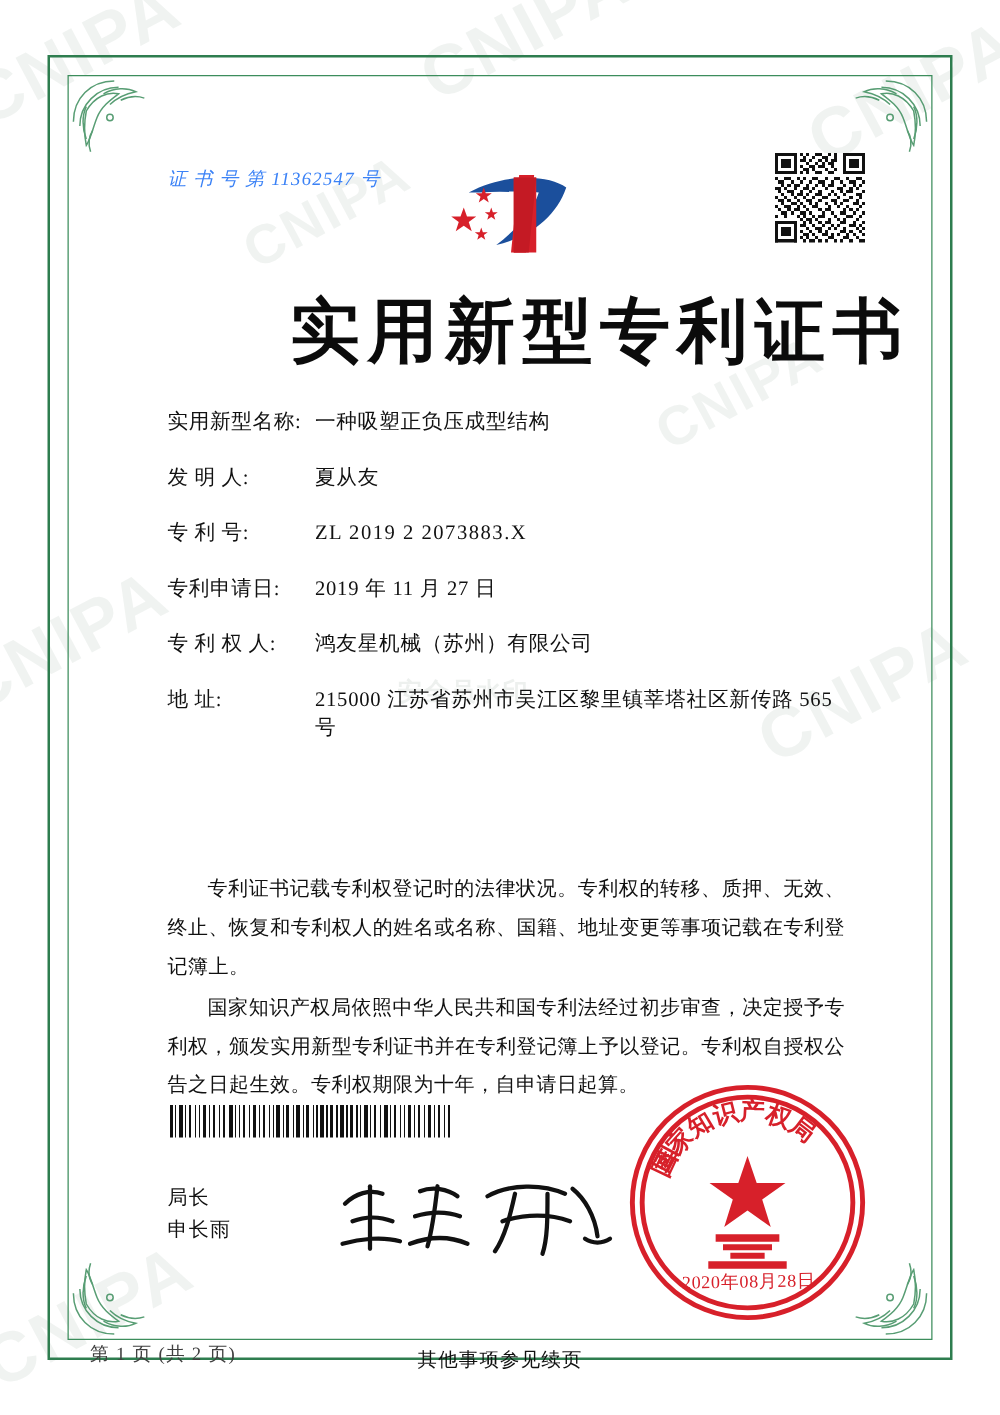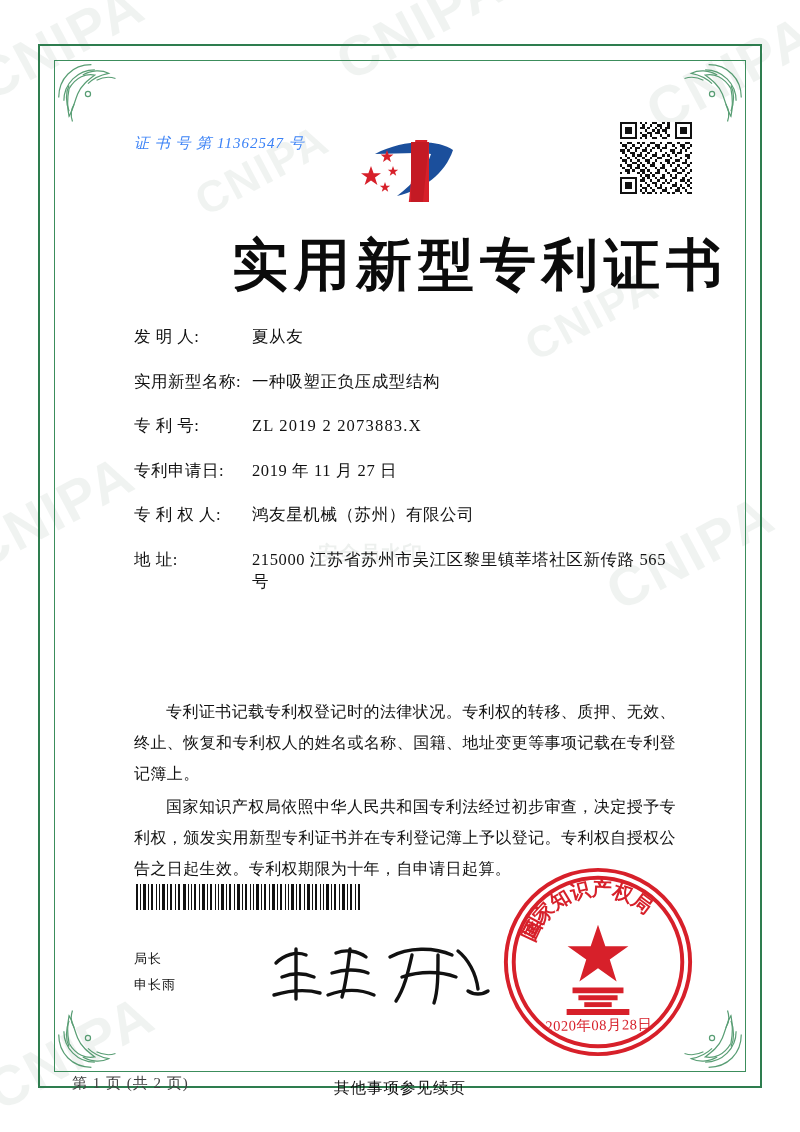--- a/index.html
+++ b/index.html
@@ -175,21 +175,21 @@
     top: 806px;
     width: 228px;
     height: 26px;
   }
   .barcode svg { display:block; width:100%; height:100%; }
 
   .director {
     position: absolute;
     left: 62px;
     top: 868px;
-    font-size: 13px;
+    font-size: 16px;
     line-height: 26px;
     color: #111;
     letter-spacing: 1px;
   }
 
   .signature {
     position: absolute;
     left: 190px;
     top: 855px;
     width: 240px;
@@ -562,26 +562,26 @@
             <polygon points="50,58 51.3,61.7 55.2,61.7 52.1,64 53.2,67.8 50,65.5 46.8,67.8 47.9,64 44.8,61.7 48.7,61.7"></polygon>
           </g>
         </g>
       </svg>
     </div>
 
     <div class="title">实用新型专利证书</div>
 
     <div class="fields">
       <div class="field-row">
+        <div class="field-label">实用新型名称:</div>
+        <div class="field-value">一种吸塑正负压成型结构</div>
+      </div>
+      <div class="field-row">
         <div class="field-label">发 明 人:</div>
         <div class="field-value">夏从友</div>
-      </div>
-      <div class="field-row">
-        <div class="field-label">实用新型名称:</div>
-        <div class="field-value">一种吸塑正负压成型结构</div>
       </div>
       <div class="field-row">
         <div class="field-label">专 利 号:</div>
         <div class="field-value mono-ish">ZL 2019 2 2073883.X</div>
       </div>
       <div class="field-row">
         <div class="field-label">专利申请日:</div>
         <div class="field-value">2019 年 11 月 27 日</div>
       </div>
       <div class="field-row">

